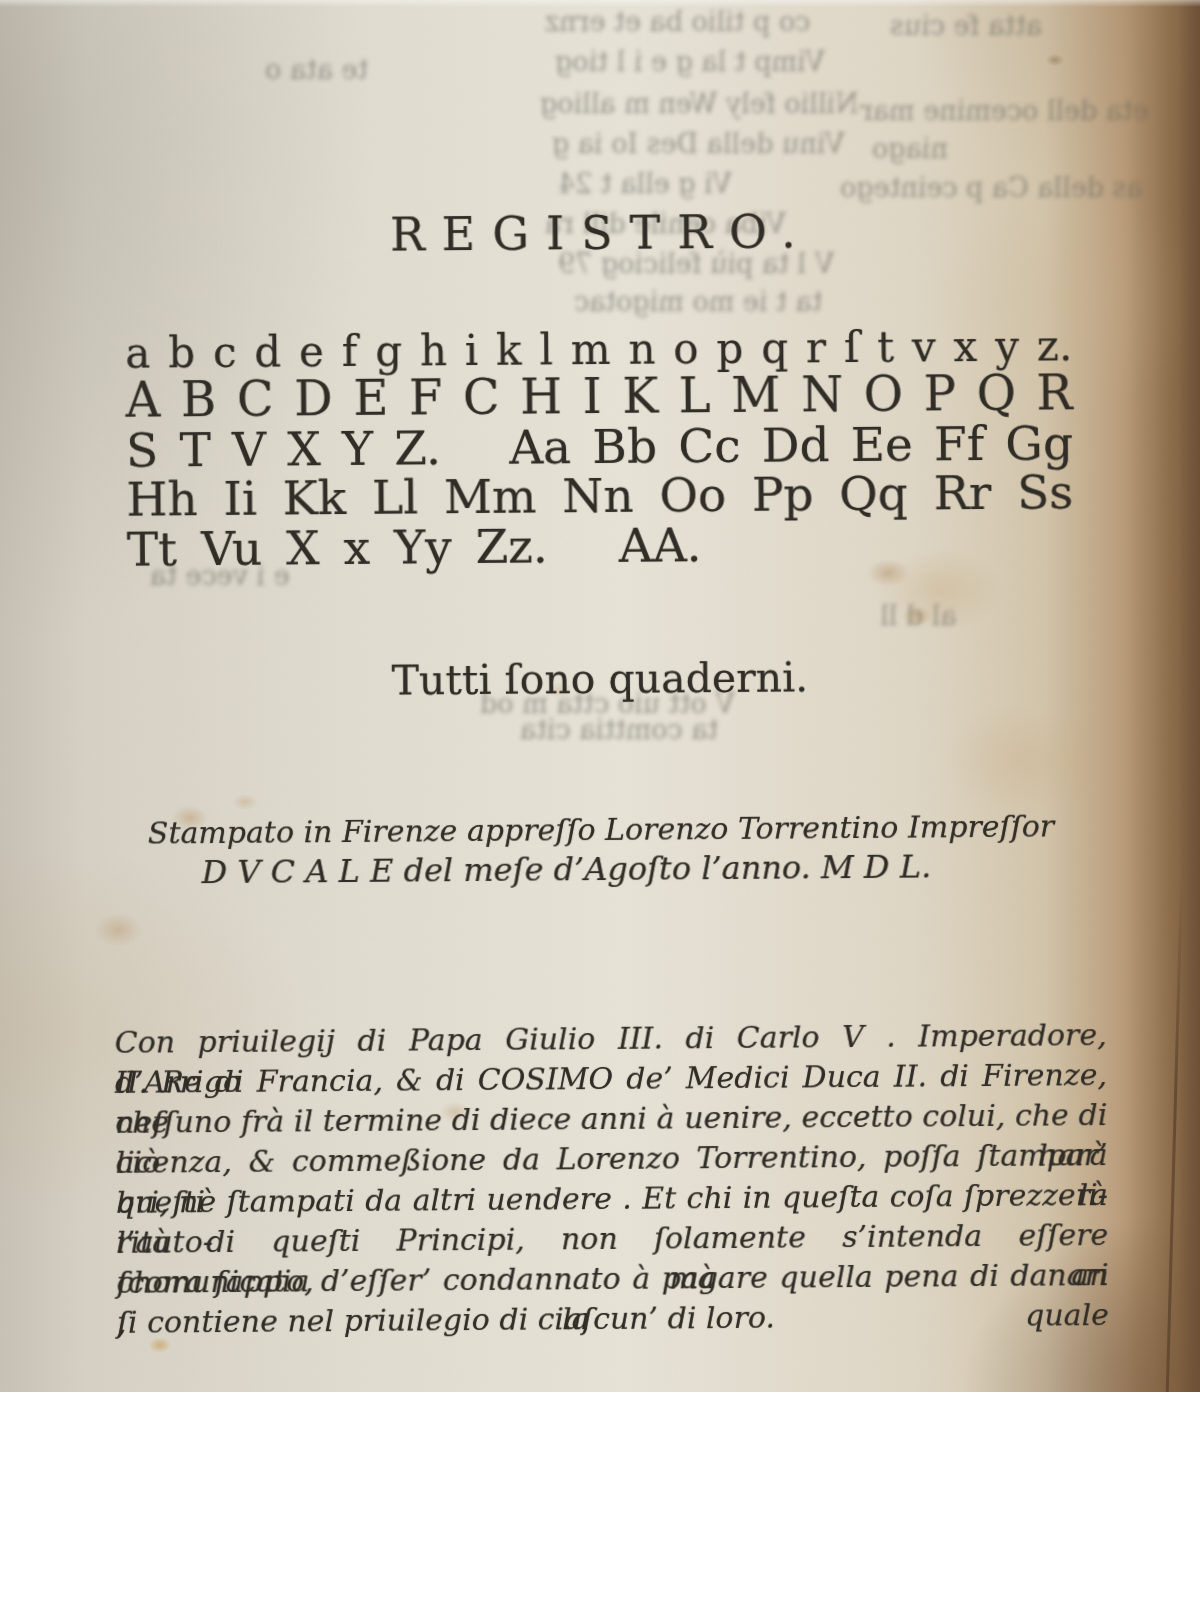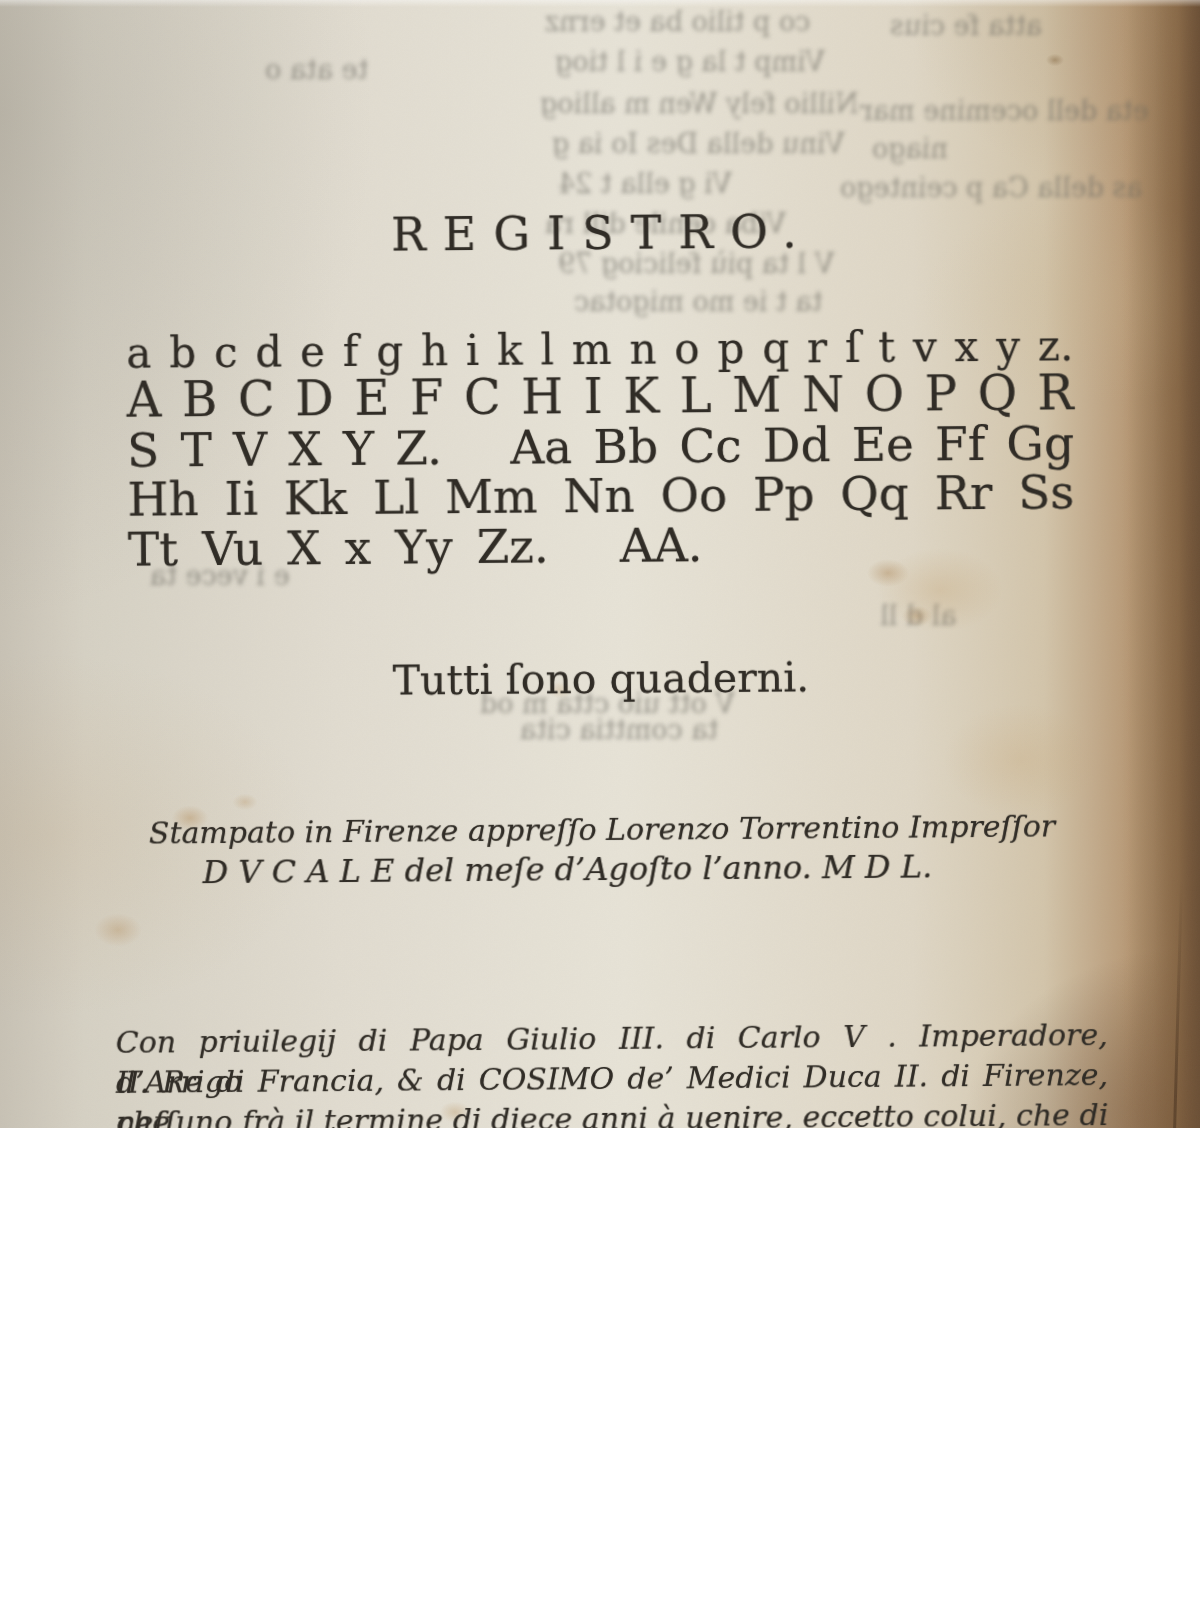--- a/index.html
+++ b/index.html
@@ -1,21 +1,21 @@
 <!DOCTYPE html>
 <html><head>
 <meta charset="utf-8">
 <style>
   html,body{margin:0;padding:0;}
   body{
     width:1200px;height:1600px;overflow:hidden;
     font-family:"DejaVu Serif","Liberation Serif",serif;
   }
   .page{
-    position:relative;width:1200px;height:1128px;overflow:hidden;
+    position:relative;width:1200px;height:1392px;overflow:hidden;
     background:
       radial-gradient(340px 260px at 100% 100%, rgba(92,62,38,.55), rgba(92,62,38,0) 70%),
       radial-gradient(420px 300px at 100% 0%, rgba(158,132,98,.28), rgba(158,132,98,0) 70%),
       radial-gradient(520px 700px at 0% 10%, rgba(118,115,106,.20), rgba(118,115,106,0) 72%),
       radial-gradient(380px 260px at 4% 74%, rgba(188,158,114,.16), rgba(188,158,114,0) 70%),
       linear-gradient(to right,
         #c7c1b4 0%, #d5d0c3 7%, #e0dbcf 28%, #e6e2d6 52%,
         #ded6c5 76%, #d2c4aa 87%, #b79976 94%, #8a6b4a 98%, #6e5138 100%);
   }
   .page::before{

